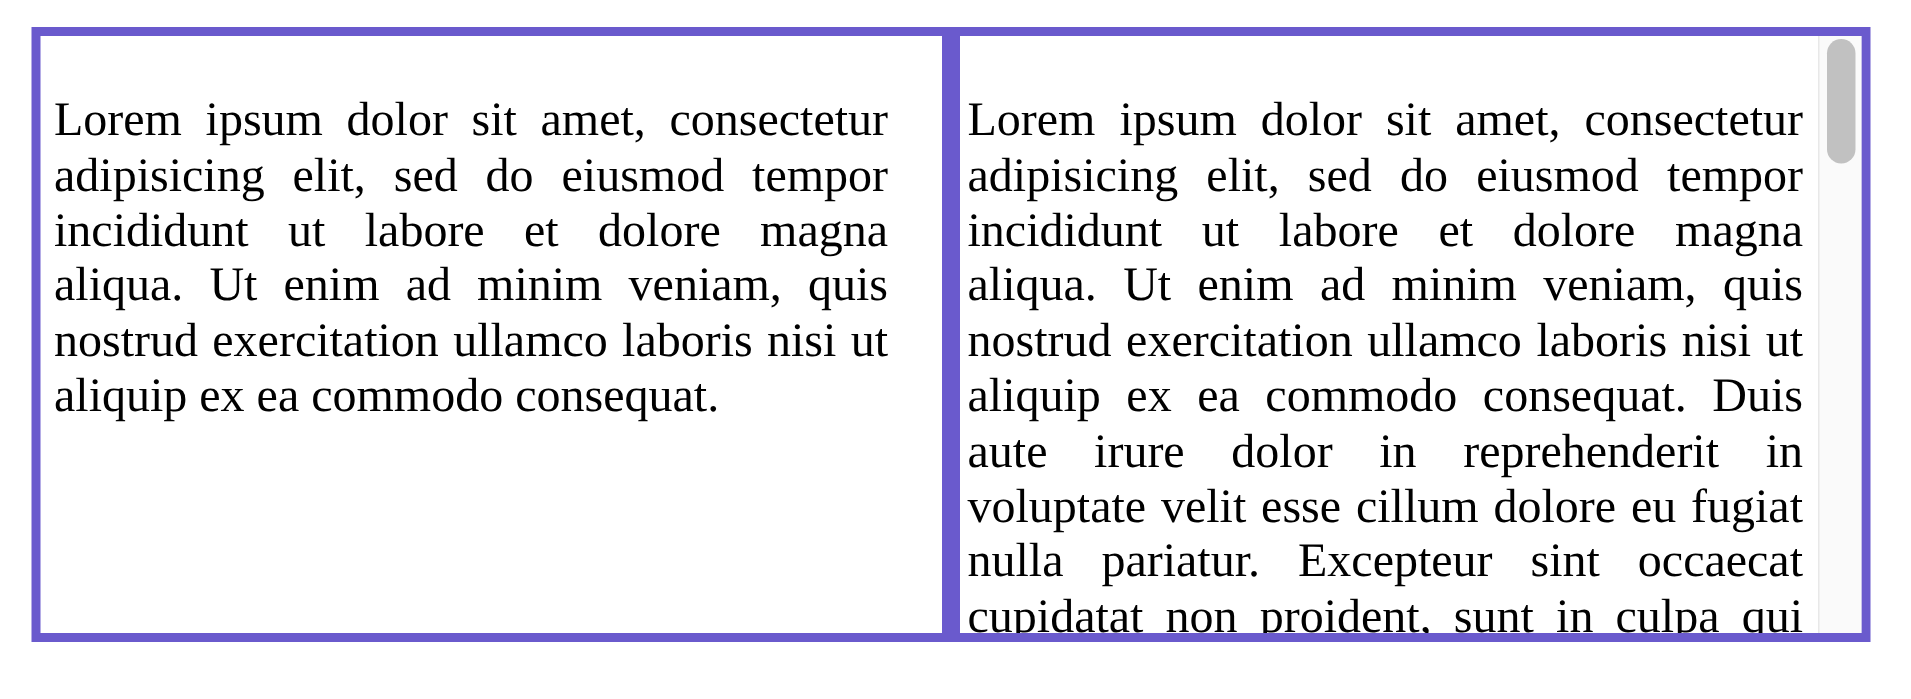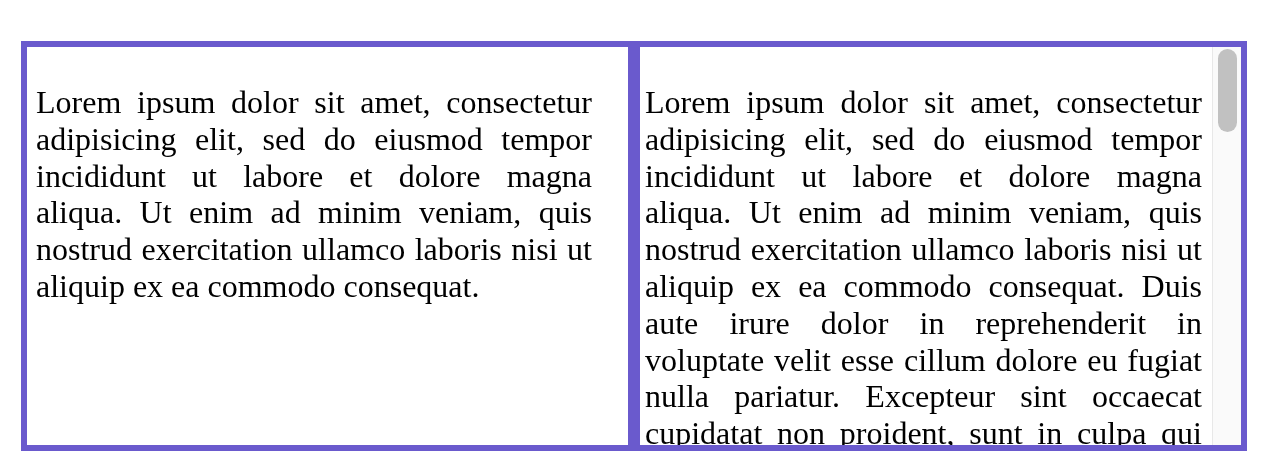--- a/index.html
+++ b/index.html
@@ -19,21 +19,21 @@
   .page {
     position: relative;
     width: 1274px;
     height: 466px;
     background: var(--bg-color);
     overflow: hidden;
   }
   .panels-row {
     position: absolute;
     left: 21px;
-    top: 41px;
+    top: 18px;
     display: flex;
     justify-content: space-between;
   }
   .box {
     width: 613px;
     height: 410px;
     border: 6px solid var(--border-color);
     background: var(--bg-color);
     overflow: hidden;
     position: relative;

